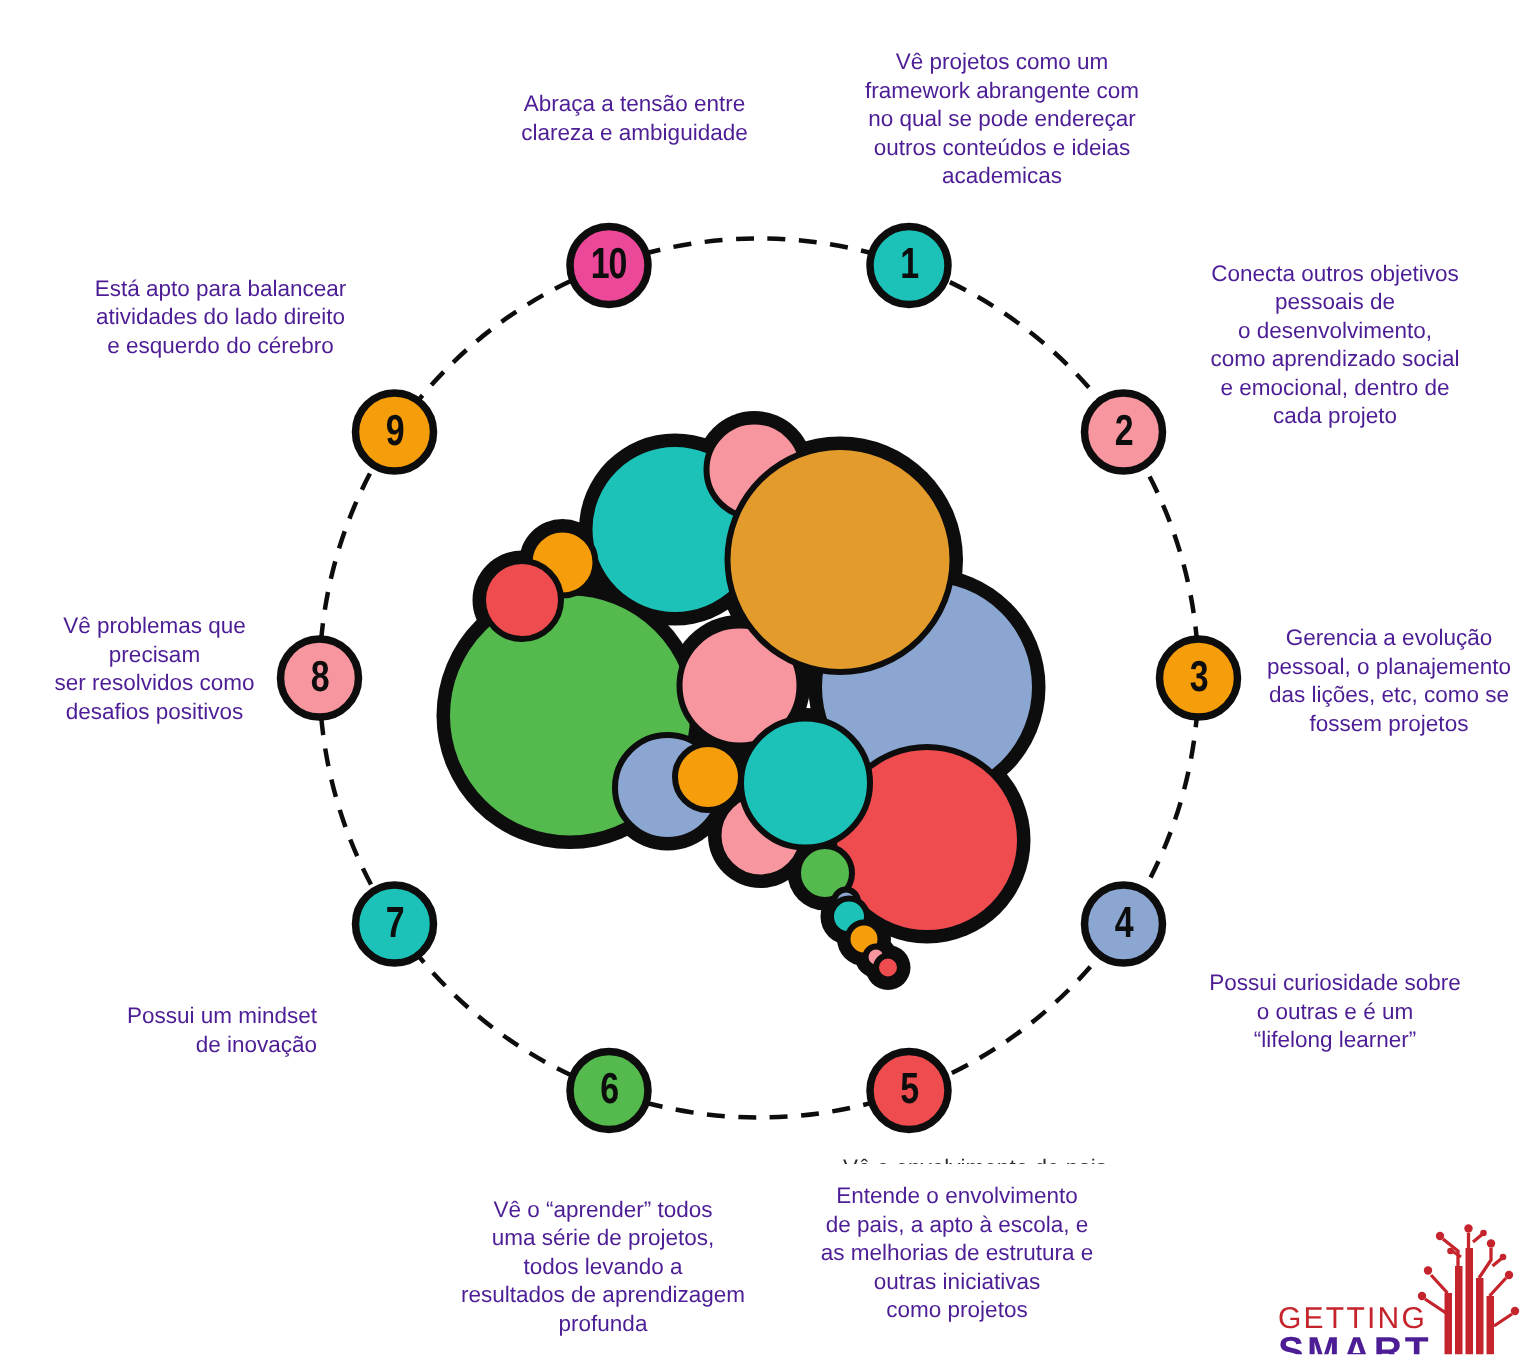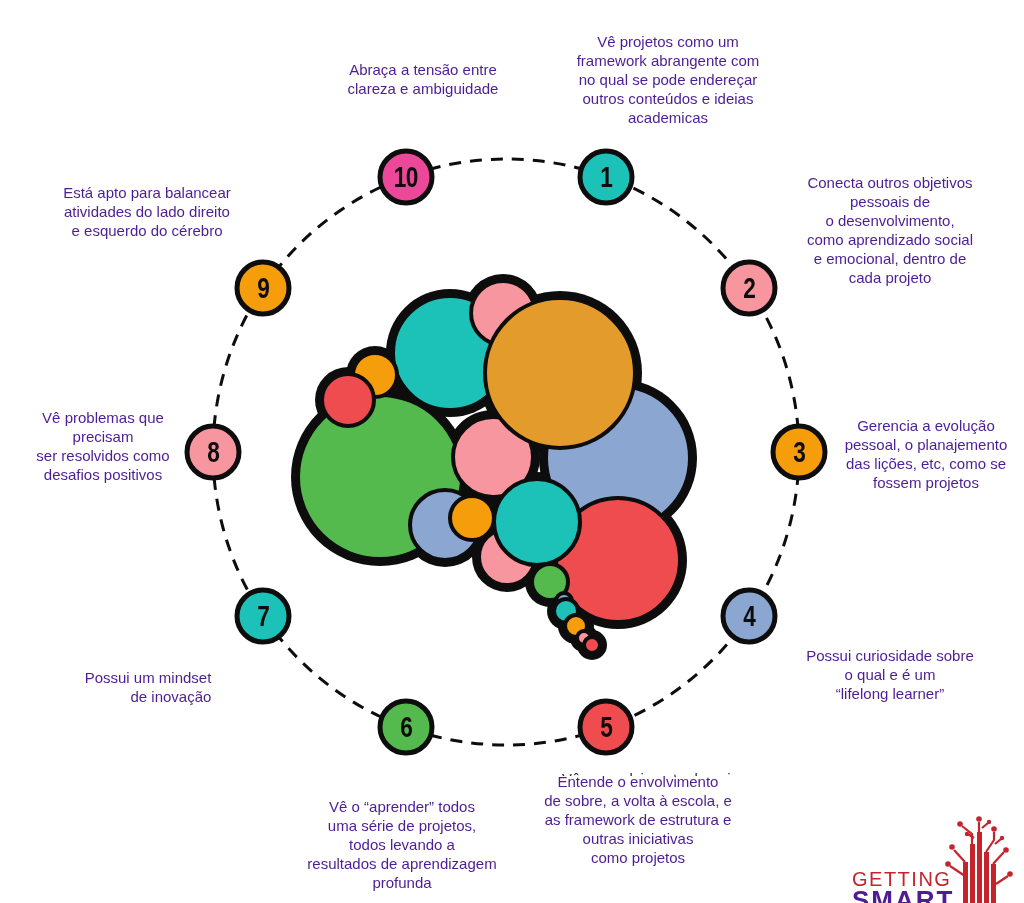--- a/index.html
+++ b/index.html
@@ -121,30 +121,30 @@
         <div>Gerencia a evolução</div>
         <div>pessoal, o planajemento</div>
         <div>das lições, etc, como se</div>
         <div>fossem projetos</div>
       </div>
       <div class="node" style="left: 748.908px; top: 615.844px; background: rgb(139, 166, 208);">
         <span class="num">4</span>
       </div>
       <div class="label" style="left: 890px; top: 646px;">
         <div>Possui curiosidade sobre</div>
-        <div>o qual e é um</div>
+        <div>o outras e é um</div>
         <div>“lifelong learner”</div>
       </div>
       <div class="node" style="left: 606.212px; top: 727.33px; background: rgb(239, 76, 80);">
         <span class="num">5</span>
       </div>
-      <div class="label" style="left: 638px; top: 772px;">
+      <div class="label" style="left: 638px; top: 788px;">
         <div>Entende o envolvimento</div>
-        <div>de sobre, a volta à escola, e</div>
-        <div>as framework de estrutura e</div>
+        <div>de pais, a apto à escola, e</div>
+        <div>as melhorias de estrutura e</div>
         <div>outras iniciativas</div>
         <div>como projetos</div>
       </div>
       <div class="node" style="left: 405.788px; top: 727.33px; background: rgb(85, 186, 78);">
         <span class="num">6</span>
       </div>
       <div class="label" style="left: 402px; top: 797px;">
         <div>Vê o “aprender” todos</div>
         <div>uma série de projetos,</div>
         <div>todos levando a</div>

